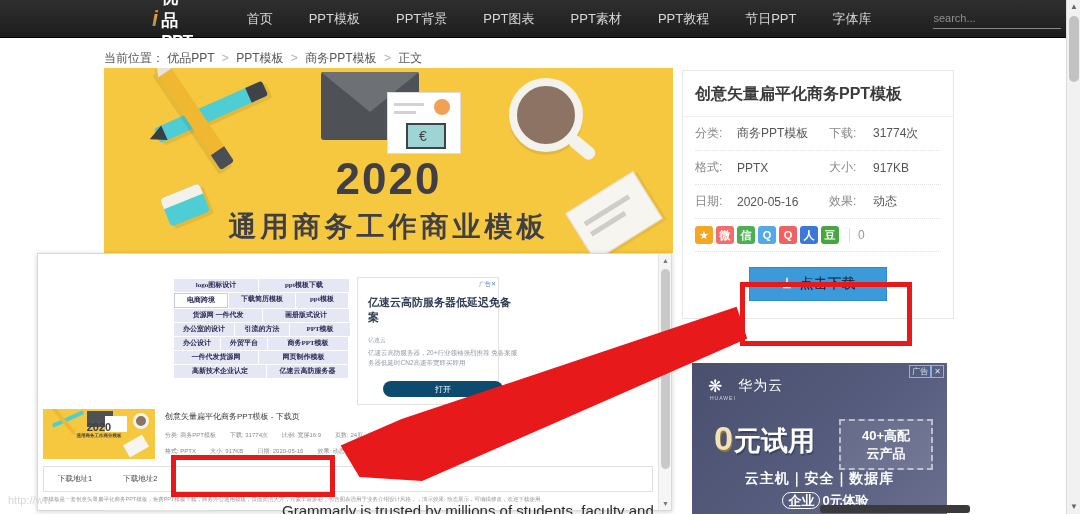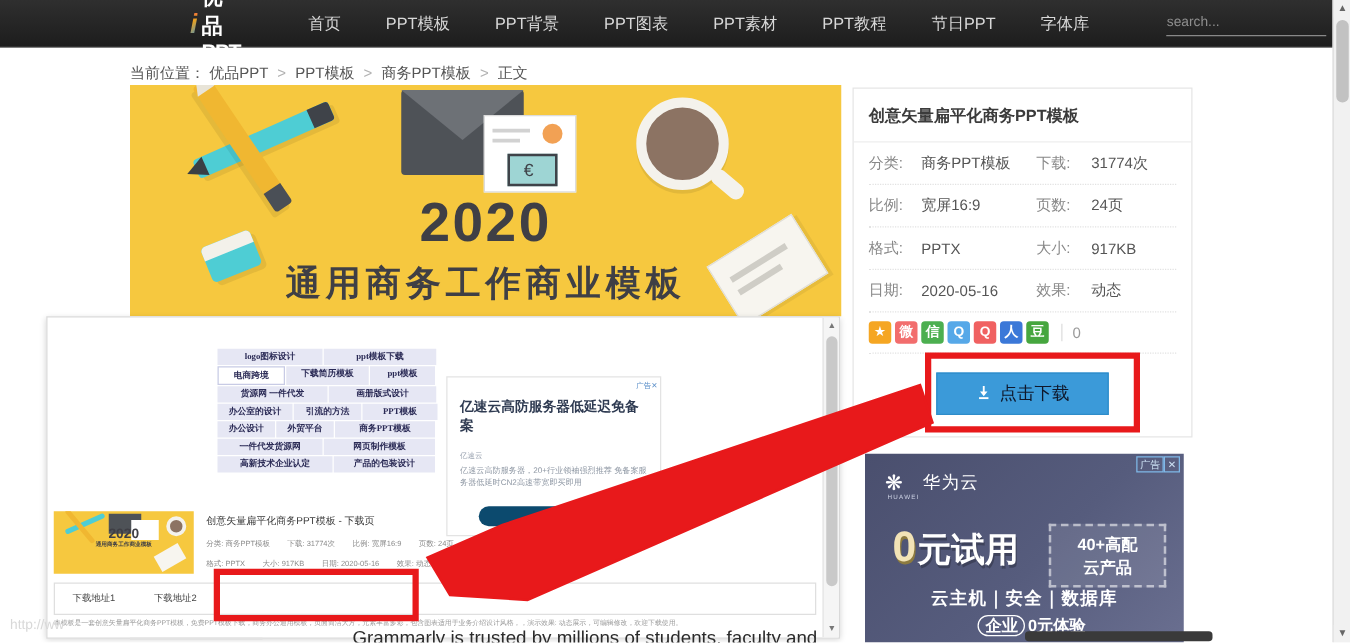--- a/index.html
+++ b/index.html
@@ -156,21 +156,21 @@
   }
   .note .nl{ position:absolute; left:10px; height:5px; background:#cfcdc6; }
   .note .nl.a{ top:16px; width:52px; } .note .nl.b{ top:28px; width:40px; }
 
   
   .info-panel{
     position:absolute; left:682px; top:70px; width:272px;
     background:#fff; border:1px solid #e6e6e6;
   }
   .info-title{
-    padding:13px 12px 11px; font-size:13px; font-weight:bold; color:#3b3b3b;
+    padding:13px 12px 11px; font-size:16px; font-weight:bold; color:#3b3b3b;
     border-bottom:1px solid #eee;
   }
   .info-rows{ padding:0 12px; }
   .info-row{
     display:flex; align-items:center; height:34px;
     border-bottom:1px dotted #e2e2e2; font-size:12px; color:#666;
   }
   .info-row .k{ width:42px; color:#888; }
   .info-row .v{ width:92px; color:#555; }
   .info-row .k2{ width:44px; color:#888; }
@@ -272,22 +272,22 @@
   }
   .tag{
     background:#e6e7f4; color:#2a2a55; font-size:7px; line-height:13px;
     text-align:center; padding:0 3px; white-space:nowrap; cursor:pointer;
     font-family:"Liberation Serif", serif; font-weight:bold;
   }
   .tag.hl{ background:#fff; border:1px solid #c8cbe5; }
 
   
   .inner-ad{
-    position:absolute; left:319px; top:23px; width:172px; height:128px;
-    background:#fff; border:1px solid #e3e3e3;margin-top:24px;
+    position:absolute; left:319px; top:23px; width:142px; height:128px;
+    background:#fff; border:1px solid #e3e3e3;
   }
   .inner-ad .ia-tag{
     position:absolute; right:2px; top:2px; font-size:6px; color:#5b8fc9;
   }
   .inner-ad .ia-title{
     position:absolute; left:10px; top:17px; width:150px;
     font-size:11px; color:#2f3b52; font-weight:bold; line-height:1.35;
   }
   .inner-ad .ia-adv{
     position:absolute; left:10px; top:58px; font-size:6px; color:#9aa3b0;
@@ -453,26 +453,20 @@
   <div class="info-title">创意矢量扁平化商务PPT模板</div>
   <div class="info-rows">
 
     <div class="info-row">
       <span class="k">分类:</span>
       <span class="v">商务PPT模板</span>
       <span class="k2">下载:</span>
       <span class="v2">31774次</span>
     </div>
 
-    <div class="info-row">
-      <span class="k">比例:</span>
-      <span class="v">宽屏16:9</span>
-      <span class="k2">页数:</span>
-      <span class="v2">24页</span>
-    </div>
 
     <div class="info-row">
       <span class="k">格式:</span>
       <span class="v">PPTX</span>
       <span class="k2">大小:</span>
       <span class="v2">917KB</span>
     </div>
 
     <div class="info-row">
       <span class="k">日期:</span>
@@ -543,21 +537,21 @@
       <span class="tag" style="width:86px">画册版式设计</span>
       <span class="tag" style="width:60px">办公室的设计</span>
       <span class="tag" style="width:54px">引流的方法</span>
       <span class="tag" style="width:60px">PPT模板</span>
       <span class="tag" style="width:46px">办公设计</span>
       <span class="tag" style="width:46px">外贸平台</span>
       <span class="tag" style="width:80px">商务PPT模板</span>
       <span class="tag" style="width:84px">一件代发货源网</span>
       <span class="tag" style="width:89px">网页制作模板</span>
       <span class="tag" style="width:92px">高新技术企业认定</span>
-      <span class="tag" style="width:81px">产品的包装设计</span>
+      <span class="tag" style="width:81px">亿速云高防服务器</span>
     </div>
 
     <div class="inner-ad">
       <span class="ia-tag">广告✕</span>
       <div class="ia-title">亿速云高防服务器低延迟免备案</div>
       <div class="ia-adv">亿速云</div>
       <div class="ia-desc">亿速云高防服务器，20+行业领袖强烈推荐 免备案服务器低延时CN2高速带宽即买即用</div>
       <button class="ia-btn">打开</button>
     </div>
 

